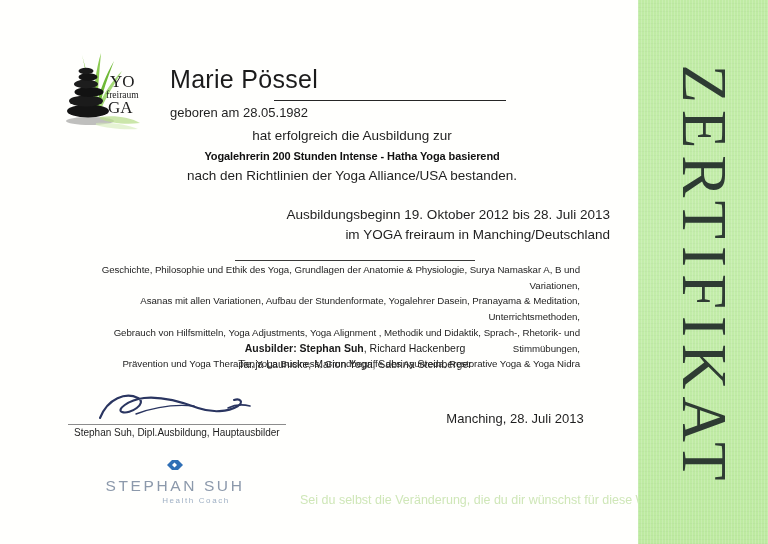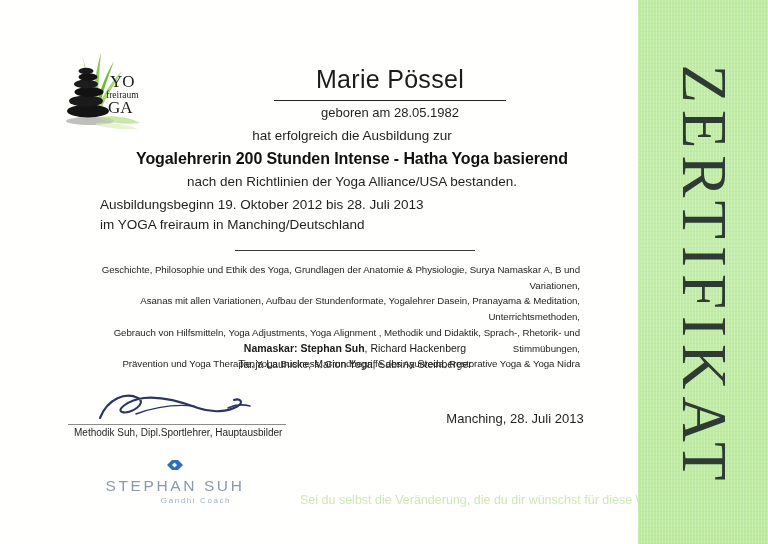--- a/index.html
+++ b/index.html
@@ -83,21 +83,21 @@
     height: 112px;
   }
   .logo svg { display: block; }
 
   
   .recipient-block {
     position: absolute;
     left: 170px;
     top: 66px;
     width: 440px;
-    text-align: center;
+    text-align: left;
   }
   .recipient-name {
     font-size: 25px;
     color: #1b1b1b;
     letter-spacing: 0.3px;
     line-height: 1.1;
   }
   .name-rule {
     width: 232px;
     height: 1px;
@@ -116,38 +116,38 @@
     top: 128px;
     width: 510px;
     text-align: center;
   }
   .award-intro {
     font-size: 13.5px;
     color: #1f1f1f;
     margin-bottom: 7px;
   }
   .award-title {
-    font-size: 16px;
+    font-size: 11px;
     font-weight: bold;
     color: #101010;
     letter-spacing: -0.1px;
     margin-bottom: 6px;
   }
   .award-standard {
     font-size: 13.5px;
     color: #1f1f1f;
   }
 
   
   .period-block {
     position: absolute;
     left: 100px;
-    top: 195px;
+    top: 205px;
     width: 510px;
-    text-align: left;
+    text-align: right;
   }
   .period-line {
     font-size: 13.5px;
     color: #1f1f1f;
     line-height: 1.45;
   }
   .divider {
     width: 240px;
     height: 1px;
     background: #3a3a3a;
@@ -330,43 +330,43 @@
     </div>
 
     <div class="curriculum">
       <div>Geschichte, Philosophie und Ethik des Yoga, Grundlagen der Anatomie &amp; Physiologie, Surya Namaskar A, B und Variationen,</div>
       <div>Asanas mit allen Variationen, Aufbau der Stundenformate, Yogalehrer Dasein, Pranayama &amp; Meditation, Unterrichtsmethoden,</div>
       <div>Gebrauch von Hilfsmitteln, Yoga Adjustments, Yoga Alignment , Methodik und Didaktik, Sprach-, Rhetorik- und Stimmübungen,</div>
       <div>Prävention und Yoga Therapie, Yoga Business, Grundbegriffe des Ayurveda, Restorative Yoga &amp; Yoga Nidra</div>
     </div>
 
     <div class="instructors">
-      <div class="instructors-lead"><b><span>Namaskar:</span> <span>Stephan Suh</span></b><span>, Richard Hackenberg</span></div>
+      <div class="instructors-lead"><b><span>Ausbilder:</span> <span>Stephan Suh</span></b><span>, Richard Hackenberg</span></div>
       <div class="instructors-second">Tanja Launicke, Marion Yoga, Sabrina Steinberger</div>
     </div>
 
     <div class="signature-area">
       <svg class="signature-ink" viewBox="0 0 200 40">
         <path d="M22 30 C30 10 48 4 60 10 C70 15 52 27 44 24 C38 22 50 12 66 10 C84 8 104 14 120 20 C134 25 150 24 160 18 C166 14 162 10 156 12" stroke="#2a3560" stroke-width="2.1" fill="none" stroke-linecap="round"></path>
         <path d="M58 26 C74 20 96 16 116 18" stroke="#2a3560" stroke-width="1.4" fill="none" stroke-linecap="round"></path>
         <path d="M150 20 C156 17 164 16 172 18" stroke="#2a3560" stroke-width="1.6" fill="none" stroke-linecap="round"></path>
       </svg>
       <div class="signature-rule"></div>
-      <div class="signature-caption">Methodik Suh, Dipl.Sportlehrer, Hauptausbilder</div>
+      <div class="signature-caption">Stephan Suh, Dipl.Ausbildung, Hauptausbilder</div>
     </div>
 
     <div class="place-date">Manching, 28. Juli 2013</div>
 
     <div class="brand">
       <svg class="brand-gem" viewBox="0 0 26 14">
         <path d="M5 7 L10 2 L16 2 L21 7 L16 12 L10 12 Z" fill="#2f6fb5"></path>
         <path d="M10 7 L12.5 4.6 L15 7 L12.5 9.4 Z" fill="#ffffff"></path>
       </svg>
       <div class="brand-name">STEPHAN SUH</div>
-      <div class="brand-tag">Gandhi Coach</div>
+      <div class="brand-tag">Health Coach</div>
     </div>
 
     <div class="quote">
       <div class="quote-text">Sei du selbst die Veränderung, die du dir wünschst für diese Welt</div>
     </div>
 
   </div>
 
   <div class="green-band"></div>
   <div class="band-title">

